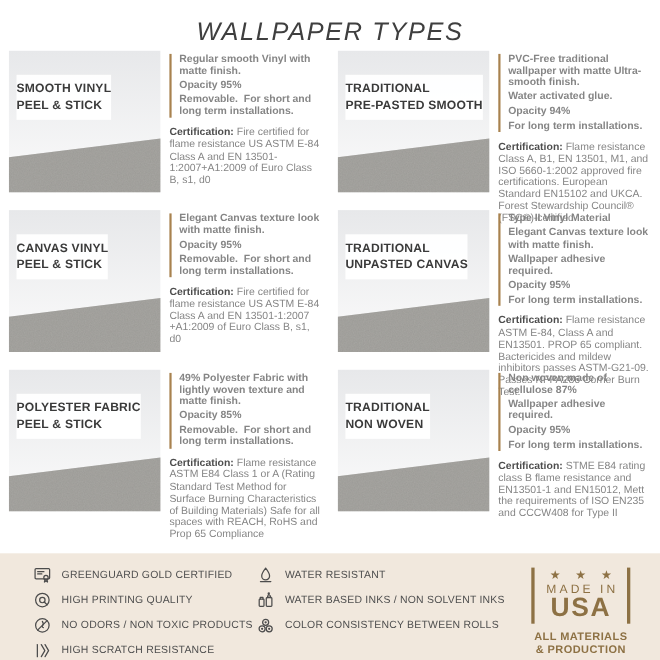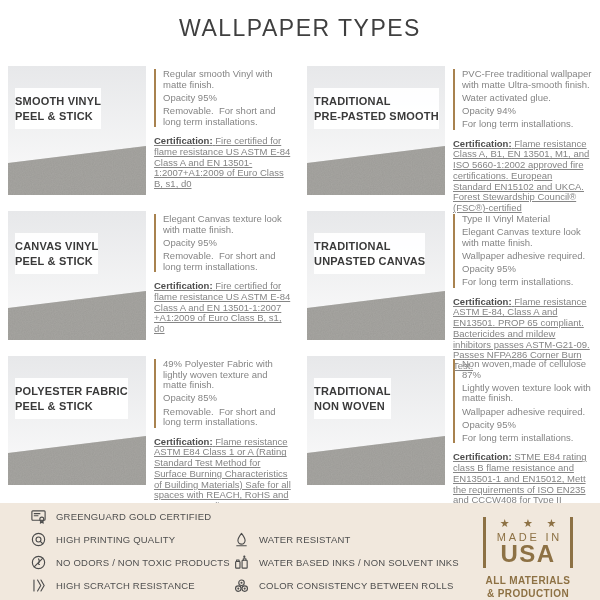--- a/index.html
+++ b/index.html
@@ -3,23 +3,24 @@
 <meta charset="utf-8">
 <style>
   html,body{margin:0;padding:0;background:#ffffff;}
   .page{
     width:600px;height:600px;overflow:hidden;position:relative;
     font-family:"Liberation Sans","DejaVu Sans",sans-serif;
     display:flex;flex-direction:column;background:#ffffff;
   }
   
   .title{
-    margin:15px 0 24px 0;text-align:center;
+    margin:15px 0 4px 0;text-align:center;
     font-size:23px;font-weight:500;letter-spacing:1.5px;
     color:#3f3f3f;
+    font-style:italic;
   }
   
   .grid{
     display:grid;grid-template-columns:1fr 1fr;
     column-gap:14px;row-gap:16px;
     padding:0 8px;
   }
   .panel{display:flex;height:129px;}
   .swatch{position:relative;width:138px;height:129px;flex:none;}
   .swatch-img{display:block;width:138px;height:129px;}
@@ -28,30 +29,31 @@
     background:rgba(255,255,255,0.95);
     padding:6px 0;
     font-size:11px;font-weight:600;line-height:1.32;letter-spacing:.2px;
     color:#3a3a3a;white-space:nowrap;
   }
   .info{flex:1;margin-left:8px;padding-top:3px;overflow:visible;}
   .features{border-left:2px solid #a8824f;padding-left:7px;}
   .feature{
     margin:0 0 2.5px 0;font-size:9.5px;line-height:1.12;color:#858585;
     white-space:pre-wrap;
+    font-weight:bold;
   }
   .feature:last-child{margin-bottom:0;}
   .cert{
-    margin:9px 0 0 0;font-size:9.5px;line-height:1.13;color:#858585;text-decoration:underline;
+    margin:9px 0 0 0;font-size:9.5px;line-height:1.13;color:#858585;
   }
   .cert strong{color:#4e4e4e;font-weight:700;}
   
   .footer{
     margin-top:auto;height:97px;background:#f1e8dd;
-    display:flex;align-items:flex-end;
+    display:flex;align-items:flex-start;
     padding:11px 16px 0 30px;box-sizing:border-box;
   }
   .feat-col{list-style:none;margin:0;padding:0;}
   .feat-col.left{width:203px;}
   .feat-col.mid{flex:1;}
   .feat{
     display:flex;align-items:center;gap:9px;
     margin-bottom:6px;height:17px;
   }
   .f-icon{width:17px;height:17px;flex:none;stroke:#4c4c4c;fill:none;
@@ -270,21 +272,20 @@
         <polygon points="0,97 138,80 138,129 0,129" filter="url(#grain)" opacity="0.55"></polygon>
       </svg>
       <div class="label-box">
         <span>TRADITIONAL</span><br>
         <span>NON WOVEN</span>
       </div>
     </div>
     <div class="info">
       <div class="features">
             <p class="feature">Non woven,made of cellulose 87%</p>
-            <p class="feature">Lightly woven texture look with matte finish.</p>
             <p class="feature">Wallpaper adhesive required.</p>
             <p class="feature">Opacity 95%</p>
             <p class="feature">For long term installations.</p>
           </div>
       <p class="cert">
         <strong>Certification:</strong>
         <span>STME E84 rating class B flame resistance and EN13501-1 and EN15012, Mett the requirements of ISO EN235 and CCCW408 for Type II</span>
       </p>
     </div>
   </section>

